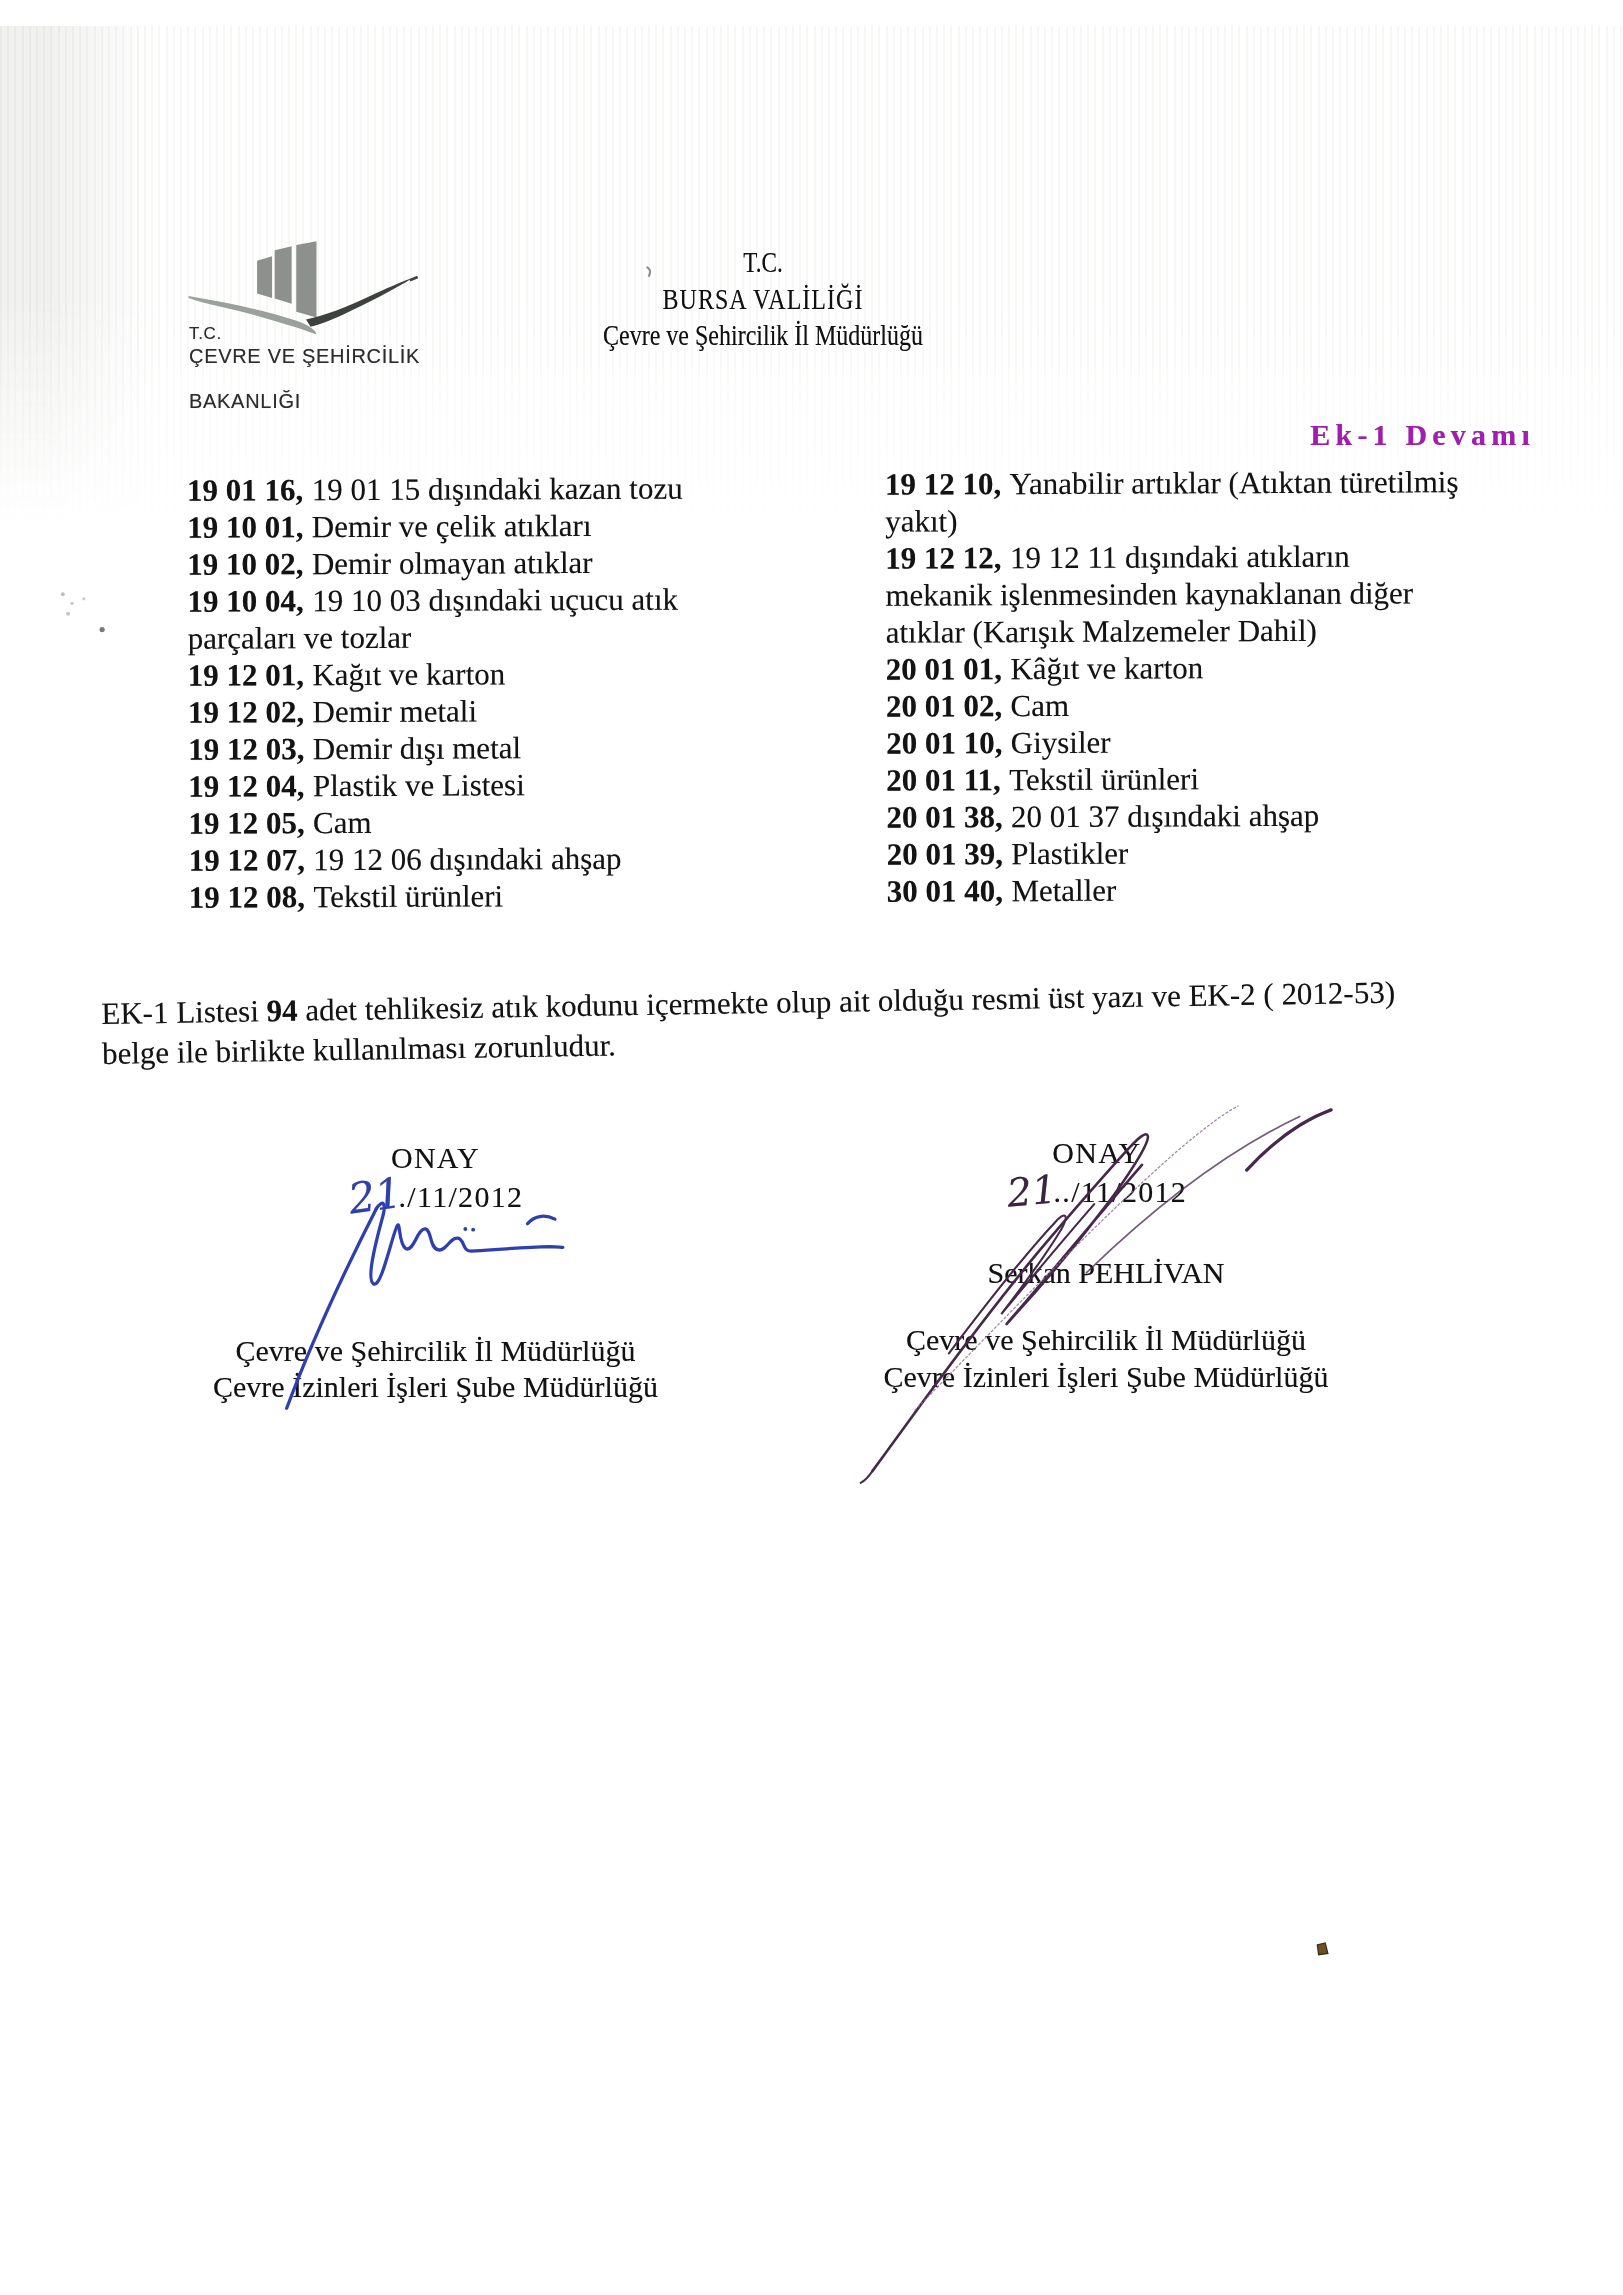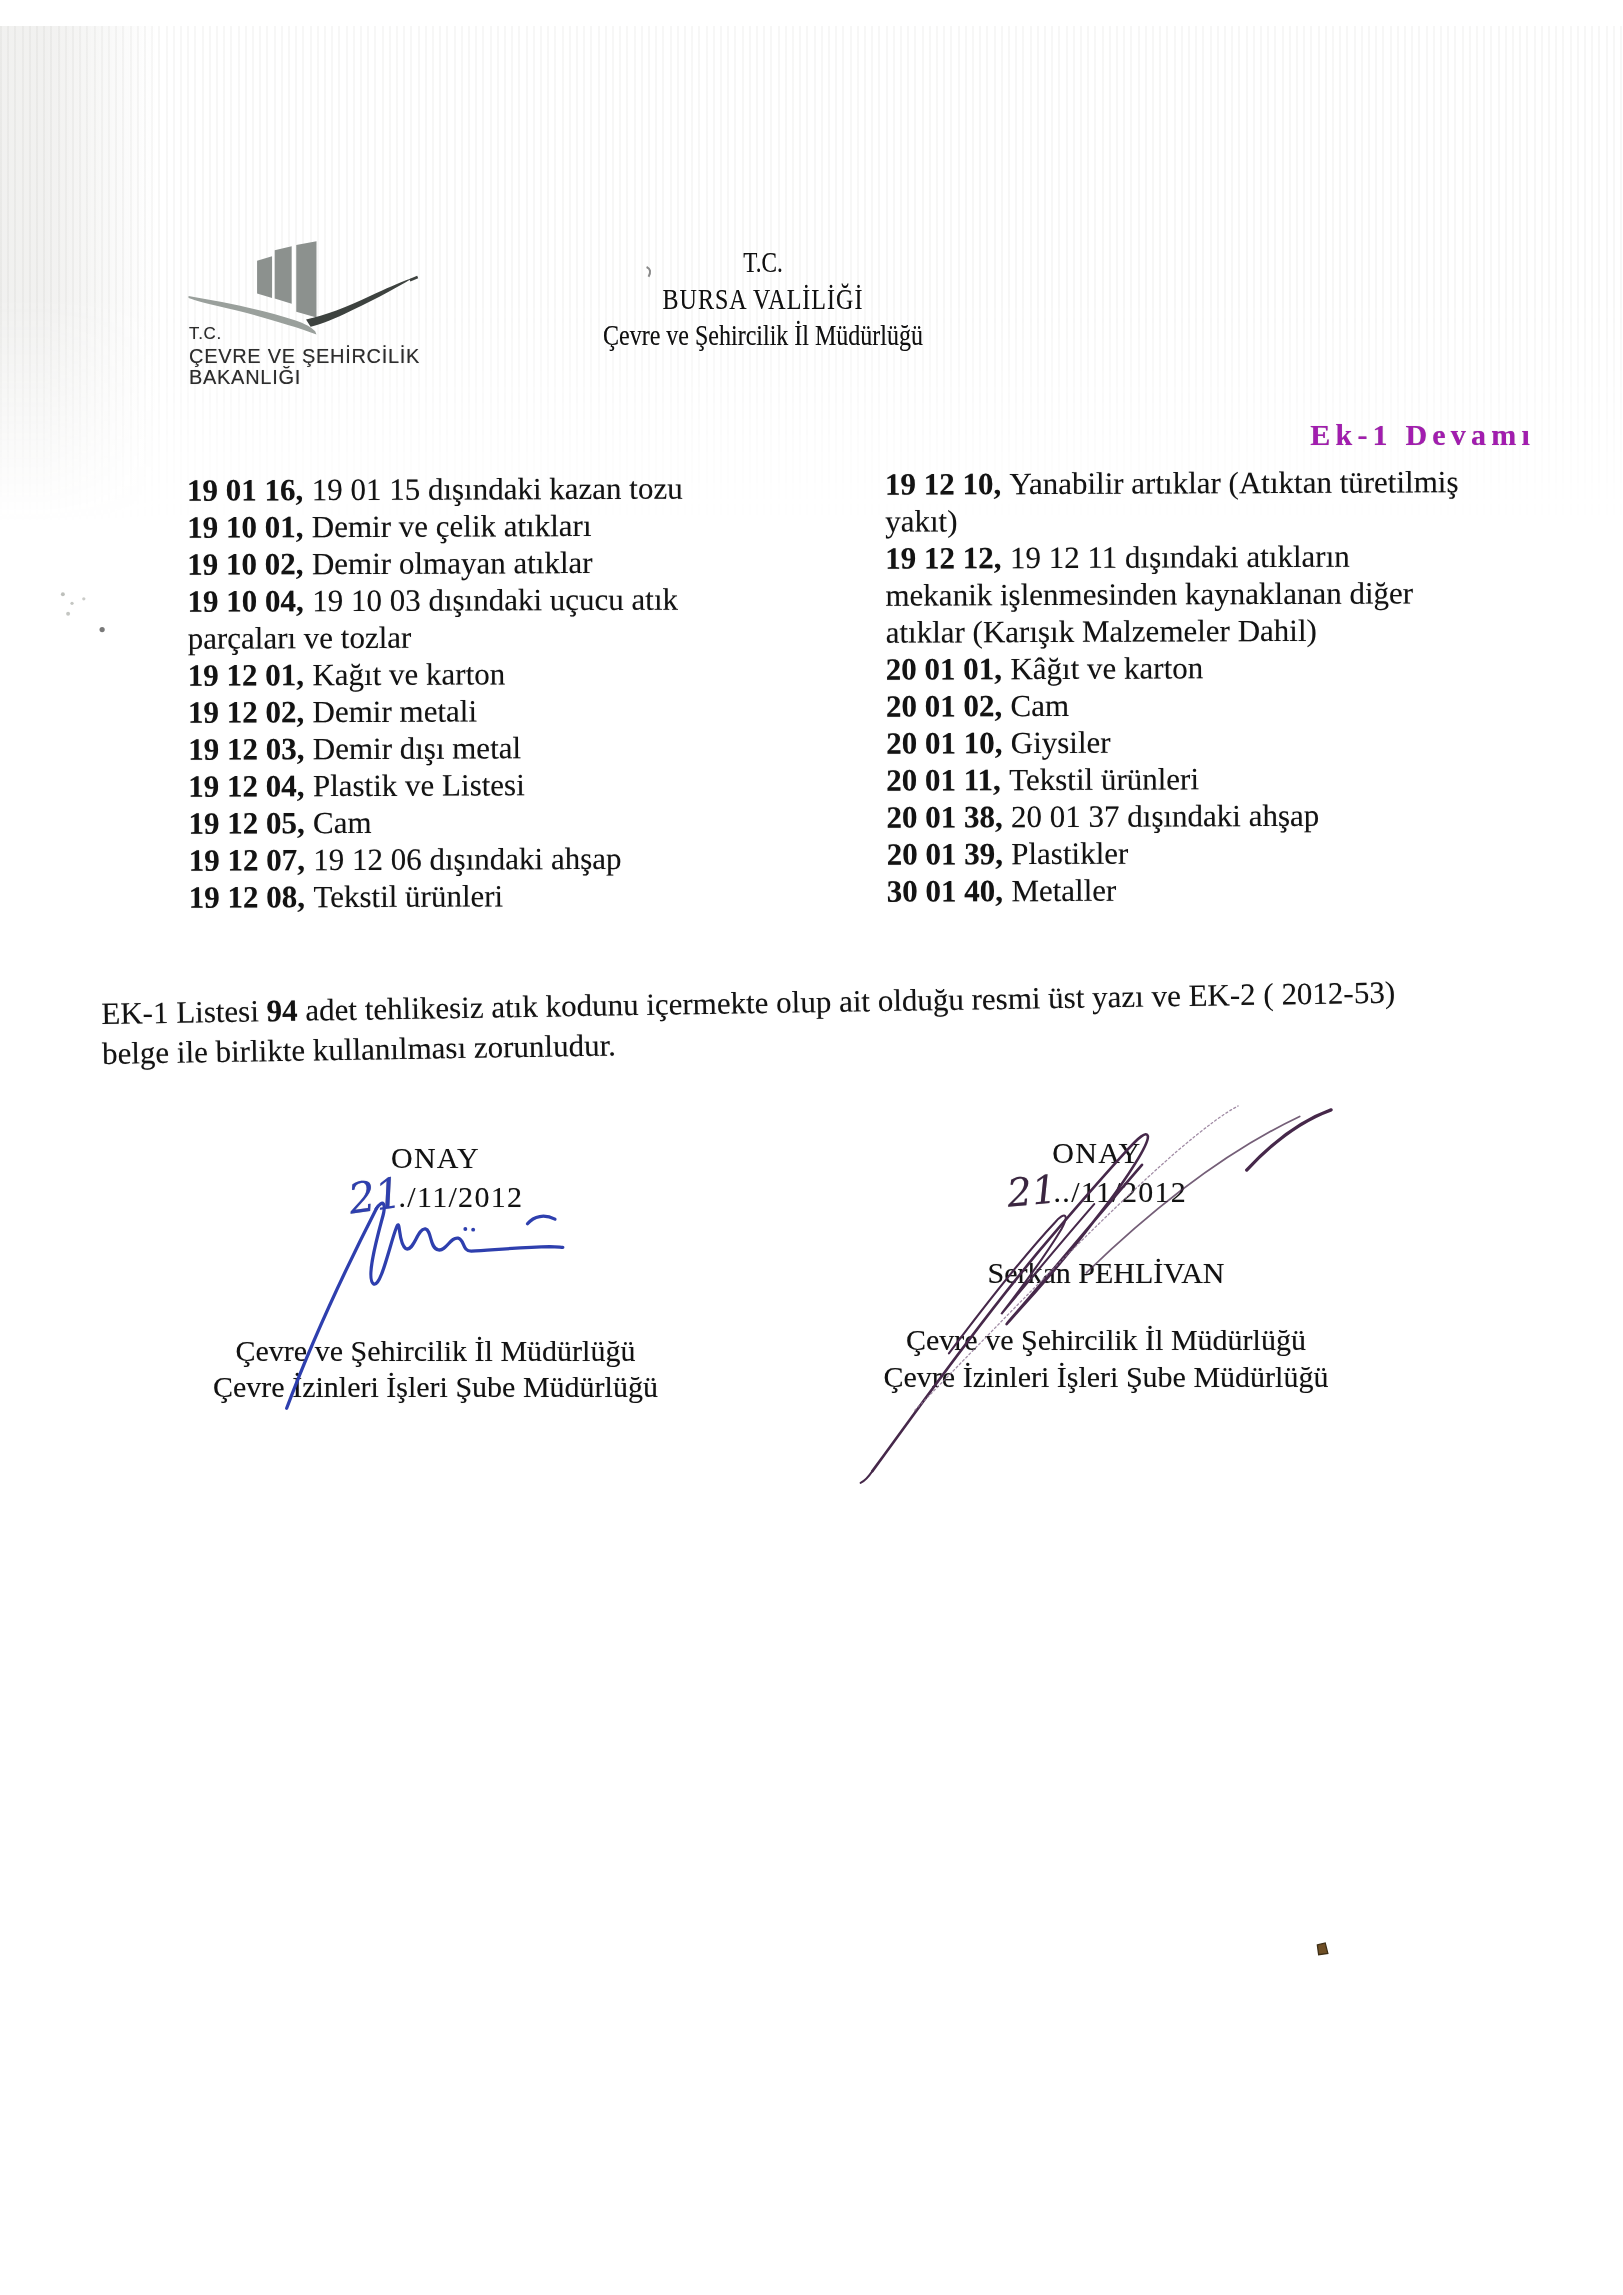--- a/index.html
+++ b/index.html
@@ -14,21 +14,21 @@
     background:
       repeating-linear-gradient(90deg, rgba(110,110,100,0.055) 0 2px, rgba(255,255,255,0) 2px 7.2px),
       linear-gradient(90deg, rgba(120,118,105,0.10) 0 46px, rgba(255,255,255,0) 157px);
     -webkit-mask-image:linear-gradient(#000 55%, transparent 100%);
     mask-image:linear-gradient(#000 55%, transparent 100%);
   }
   
   .logo-txt{font-family:"Liberation Sans",sans-serif;color:#2c2c2c;letter-spacing:0.7px;line-height:1;text-shadow:0 0 0.7px rgba(40,40,40,.45);}
   #logo-tc{left:189px;top:325px;font-size:17px;}
   #logo-l2{left:189px;top:346px;font-size:20px;}
-  #logo-l3{left:189px;top:367px;font-size:20px;}
+  #logo-l3{left:189px;top:391px;font-size:20px;}
   
   .hdr{left:501px;width:524px;text-align:center;font-size:30px;line-height:1;transform:scaleX(0.8);color:#101010;text-shadow:0 0 0.7px rgba(20,20,20,.4);}
   #hdr1{top:248px;font-size:29px;}
   #hdr2{top:284px;letter-spacing:1.3px;}
   #hdr3{top:320px;}
   
   #ek1{top:418px;right:88px;font-weight:bold;font-size:30px;letter-spacing:5.2px;color:#a21caf;text-shadow:0 0 0.7px rgba(0,0,0,.4);}
   
   #lists{left:0;top:0;width:1623px;height:982px;transform:rotate(-0.25deg);}
   .col{position:absolute;font-size:31px;line-height:37px;color:#131313;text-shadow:0 0 0.7px rgba(10,10,10,.4);}

